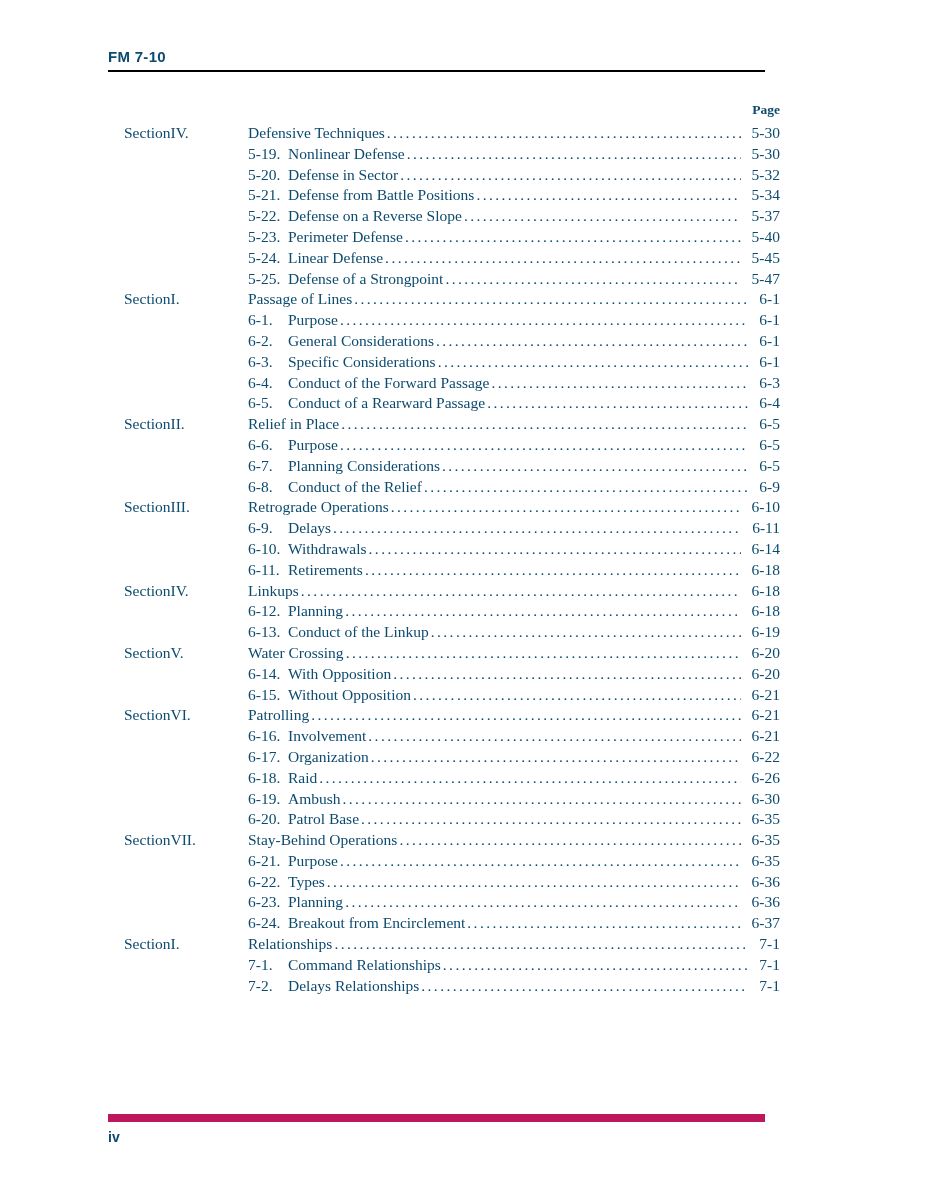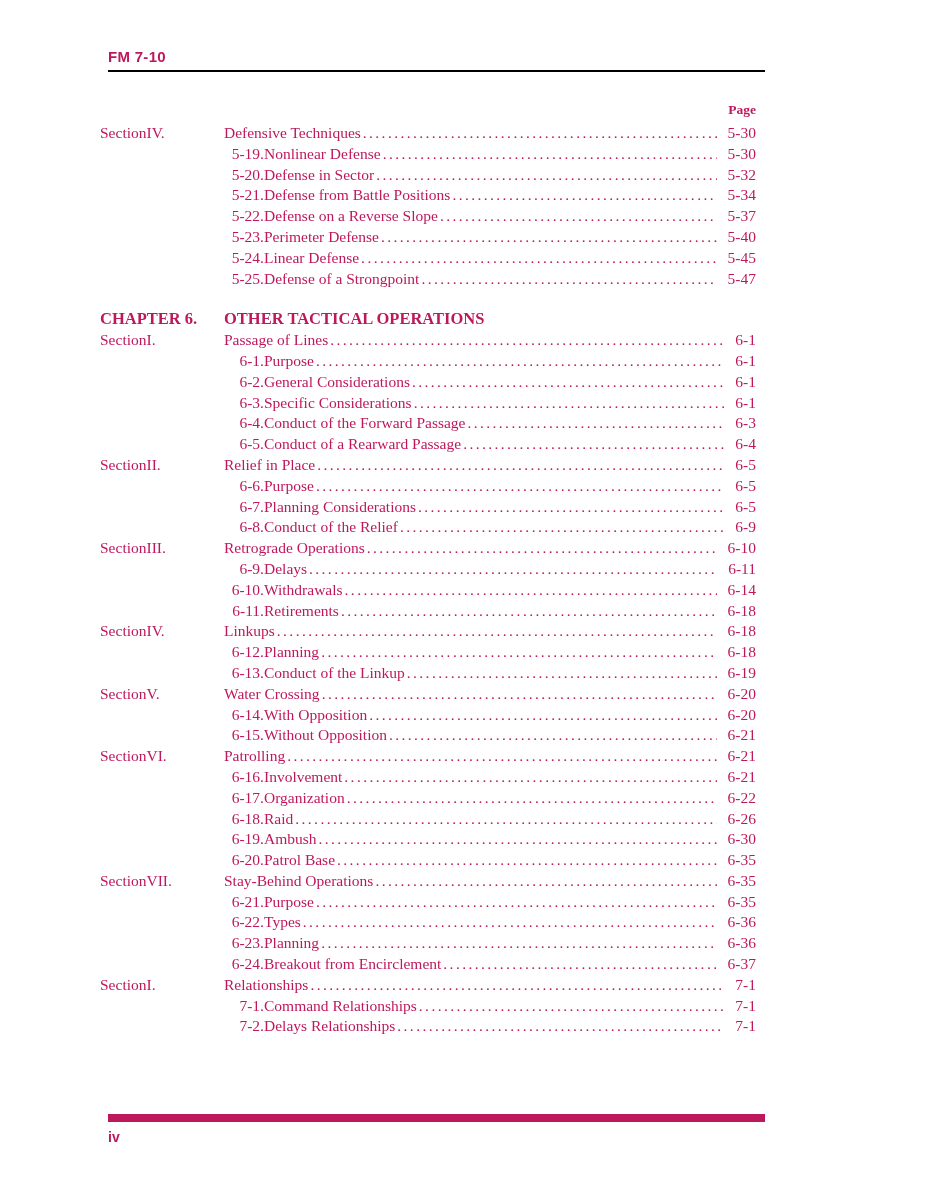--- a/index.html
+++ b/index.html
@@ -4,38 +4,38 @@
 <style>
   * { margin: 0; padding: 0; box-sizing: border-box; }
   html, body { background: #e8e8e8; }
   .page-sheet {
     position: relative;
     width: 926px;
     height: 1198px;
     margin: 0 auto;
     background: #ffffff;
     font-family: "Liberation Serif", serif;
-    color: #be185d;
+    color: #0c4a6e;
     overflow: hidden;
   }
   .doc-header {
     position: absolute;
     left: 108px;
     top: 48px;
     width: 657px;
     font-family: "Liberation Sans", sans-serif;
     font-weight: bold;
     font-size: 15px;
     border-bottom: 2px solid #000;
     padding-bottom: 5px;
     letter-spacing: 0.3px;
   }
   .toc-wrap {
     position: absolute;
-    left: 100px;
+    left: 124px;
     top: 102px;
     width: 656px;
   }
   .page-label-row {
     text-align: right;
     font-weight: bold;
     font-size: 13.5px;
     line-height: 16px;
     margin-bottom: 5px;
   }
@@ -58,21 +58,21 @@
     overflow: hidden;
     white-space: nowrap;
     margin: 0 3px 0 2px;
     min-width: 10px;
   }
   .leader::after {
     content: "..........................................................................................................................................................";
     letter-spacing: 2.4px;
   }
   .page-num { flex: none; margin-left: 8px; }
-  .row.sub { padding-left: 124px; text-align: right; }
+  .row.sub { padding-left: 124px; }
   .sub-num { flex: none; width: 40px; }
   .row.chapter {
     margin-top: 20px;
     font-weight: bold;
     font-size: 16.5px;
   }
   .ch-label { flex: none; width: 124px; }
   .doc-footer {
     position: absolute;
     left: 108px;
@@ -141,24 +141,20 @@
     <span class="title">Linear Defense</span>
     <span class="leader"></span>
     <span class="page-num">5-45</span>
   </div>
         <div class="row sub">
     <span class="sub-num">5-25.</span>
     <span class="title">Defense of a Strongpoint</span>
     <span class="leader"></span>
     <span class="page-num">5-47</span>
   </div>
-        <div class="row chapter">
-    <span class="ch-label">CHAPTER 6.</span>
-    <span class="ch-title">OTHER TACTICAL OPERATIONS</span>
-  </div>
         <div class="row section">
     <span class="sec-col">
       <span>Section</span>
       <span>I.</span>
     </span>
     <span class="title">Passage of Lines</span>
     <span class="leader"></span>
     <span class="page-num">6-1</span>
   </div>
         <div class="row sub">

